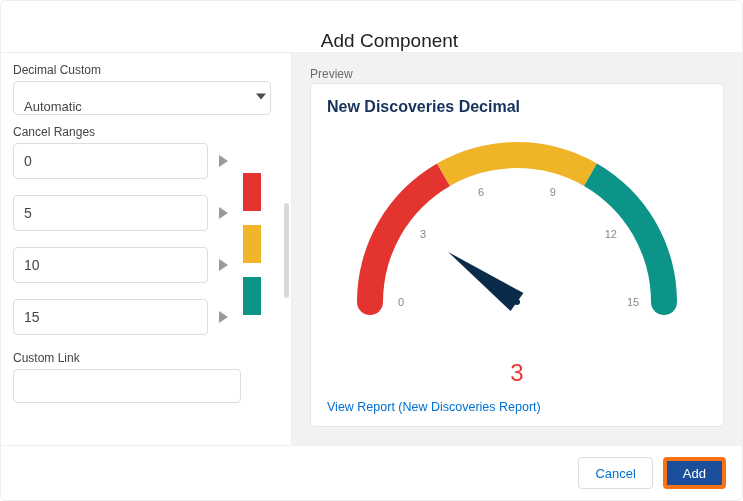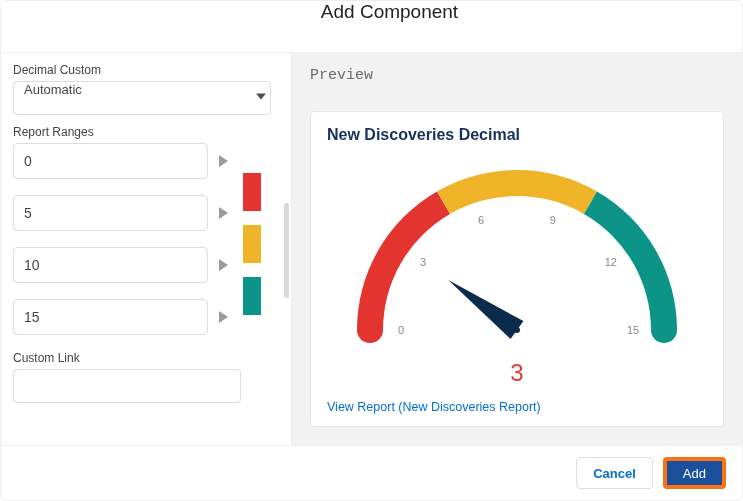--- a/index.html
+++ b/index.html
@@ -10,21 +10,21 @@
     background: #fff;
     width: 743px;
     height: 501px;
     overflow: hidden;
     border: 1px solid #eeeeee;
     border-radius: 6px;
   }
   .header {
     height: 52px;
     display: flex;
-    align-items: flex-start;
+    align-items: flex-end;
     justify-content: center;
     border-bottom: 1px solid #eeeeee;
     padding-left: 36px;
   }
   .header h1 {
     font-size: 19px;
     font-weight: 400;
     color: #232323;
   }
   .content {
@@ -60,21 +60,21 @@
   .select-input {
     width: 258px;
     height: 34px;
     border: 1px solid #d8dde6;
     border-radius: 4px;
     padding: 0 30px 0 10px;
     font-size: 13px;
     color: #444;
     background: #fff;
     display: flex;
-    align-items: flex-start;
+    align-items: flex-end;
     cursor: pointer;
   }
   .select-caret {
     position: absolute;
     right: 12px;
     top: 50%;
     transform: translateY(-50%);
   }
   .seg-row {
     display: flex;
@@ -126,24 +126,23 @@
   }
   .right-panel {
     flex: 1;
     background: #f3f2f2;
     border-left: 1px solid #eeeeee;
     padding: 14px 18px 18px 18px;
     display: flex;
     flex-direction: column;
   }
   .preview-label {
-    font-size: 15px;
+    font-size: 12px;
     color: #6b6b6b;
-    margin-bottom: 27px;
-    font-family: Liberation Mono, monospace;
+    margin-bottom: 2px;
   }
   .preview-card {
     flex:1;
     background: #fff;
     border: 1px solid #e5e5e5;
     border-radius: 4px;
     padding: 14px 16px 12px 16px;
     display:flex;
     flex-direction:column;
   }
@@ -194,21 +193,20 @@
     font-size: 13px;
     cursor: pointer;
     display:flex;
     align-items:center;
     justify-content:center;
   }
   .btn-neutral {
     background: #fff;
     border: 1px solid #d8dde6;
     color: #0070d2;
-    font-weight: bold;
   }
   .btn-brand {
     background: #1b4f9c;
     border: 4px solid #f97316;
     color: #fff;
   }
   .tick-label{
     font-size:11px;
     fill:#888888;
   }
@@ -228,21 +226,21 @@
       <div class="select-input">
         <span>Automatic</span>
       </div>
       <span class="select-caret">
         <svg width="12" height="12" viewBox="0 0 12 12">
             <polygon points="1,3 11,3 6,9" fill="#4d4d4d"></polygon>
           </svg>
       </span>
     </div>
 
-    <span class="label">Report Ranges</span>
+    <span class="label">Cancel Ranges</span>
 
     <div class="seg-row-wrap">
       <div class="seg-inputs">
         <div class="seg-row">
           <input class="seg-input" value="0" style="">
           <span class="seg-chevron">
             <svg width="11" height="14" viewBox="0 0 11 14">
                 <polygon points="1,1 10,7 1,13" fill="#9a9a9a"></polygon>
               </svg>
           </span>

